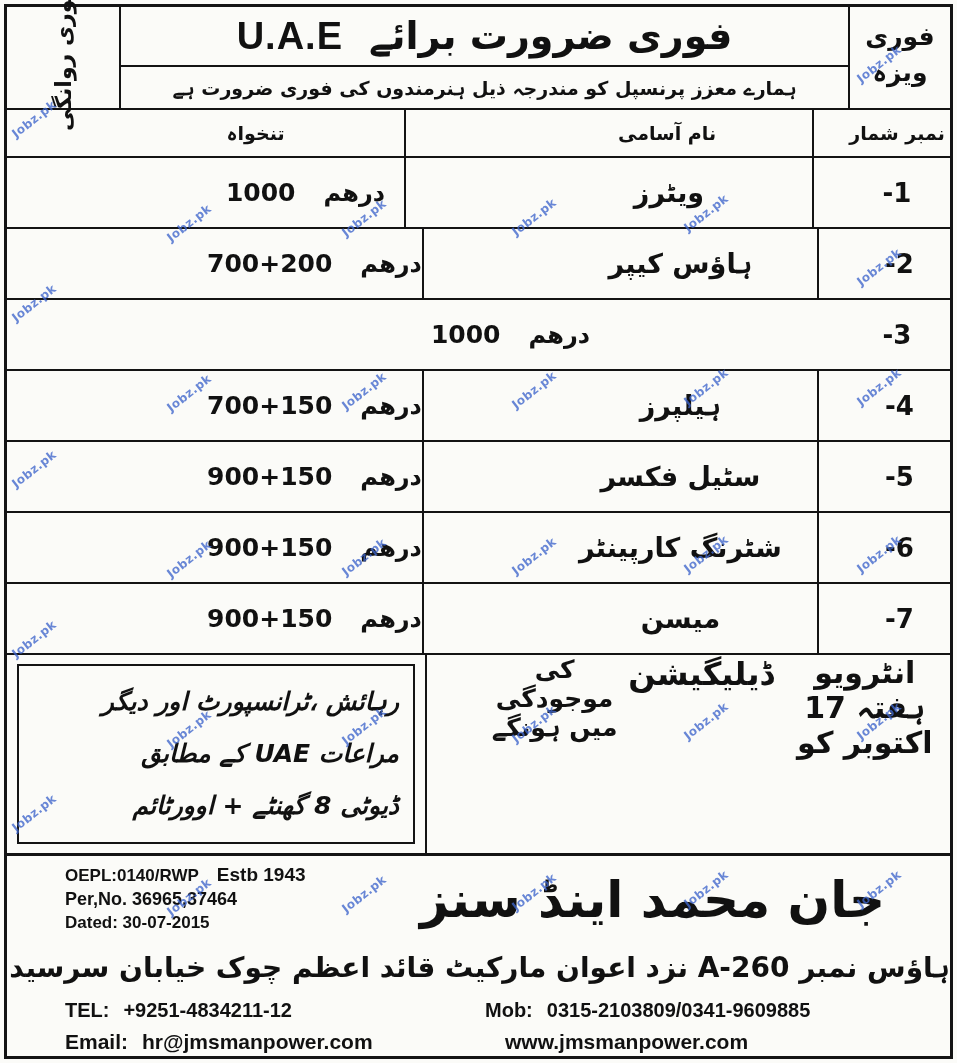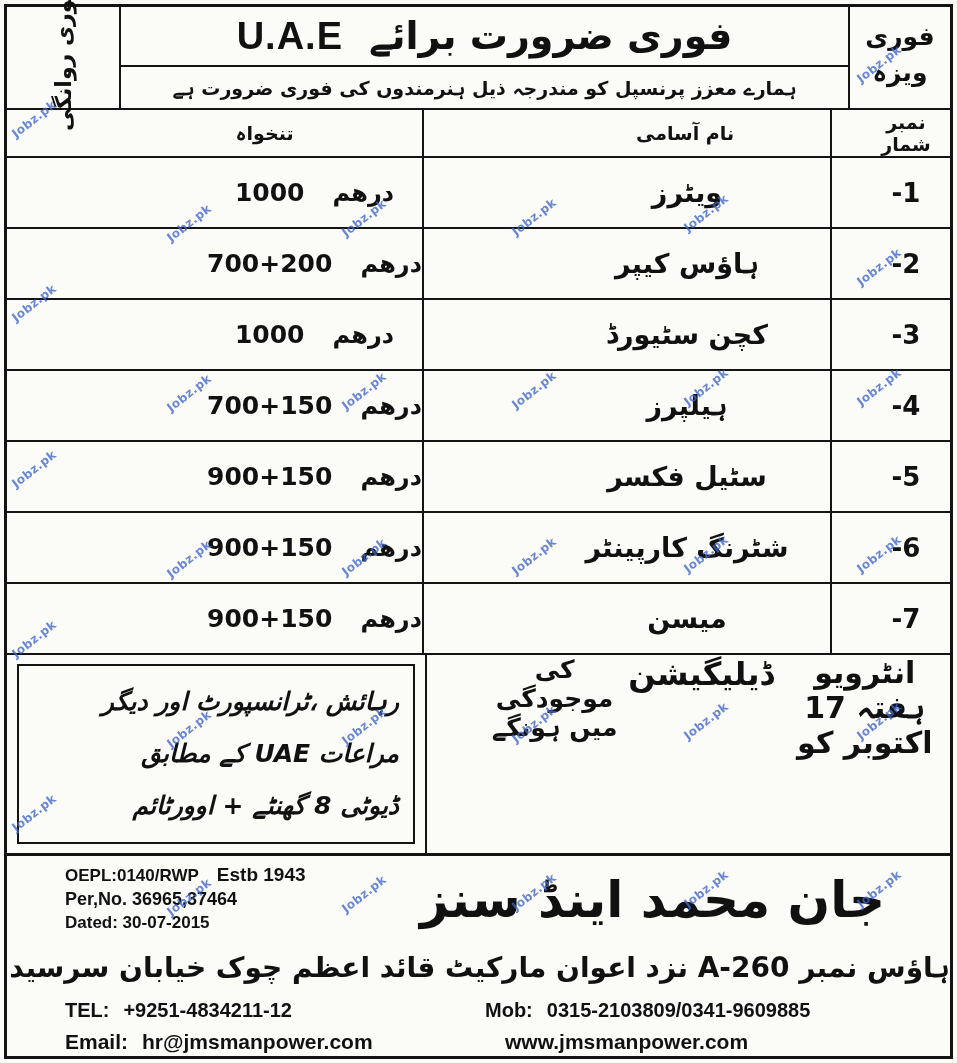--- a/index.html
+++ b/index.html
@@ -28,21 +28,21 @@
   .subtitle { flex:1; border-top:2px solid #141414; display:flex; align-items:center; justify-content:center; font-size:19px; font-weight:600; }
   .departure-panel { width:112px; position:relative; }
   .departure-panel span {
     position:absolute; left:50%; top:50%;
     transform:translate(-50%,-50%) rotate(-90deg);
     white-space:nowrap; font-size:22px; font-weight:bold;
   }
   
   .thead { display:flex; height:48px; border-bottom:2px solid #141414; align-items:center; font-weight:bold; font-size:19px; }
   .trow { display:flex; height:71px; border-bottom:2px solid #141414; align-items:center; }
-  .cell-serial { width:118px; text-align:center; padding-left:30px; }
+  .cell-serial { width:136px; text-align:center; padding-left:30px; }
   .cell-position { width:410px; border-left:2px solid #141414; border-right:2px solid #141414; text-align:center; height:100%; display:flex; align-items:center; justify-content:center; padding-left:120px; }
   .thead .cell-position { padding-left:116px; }
   .cell-salary { flex:1; height:100%; display:flex; align-items:center; justify-content:center; gap:28px; padding-left:200px; }
   .thead .cell-salary { padding-left:100px; }
   .trow .cell-serial { font-size:26px; font-weight:bold; }
   .trow .cell-position { font-size:27px; font-weight:bold; }
   .amount { font-size:25px; font-weight:bold; }
   .currency { font-size:24px; font-weight:700; }
   
   .info { display:flex; height:198px; }
@@ -153,21 +153,20 @@
   <div class="trow">
     <div class="cell-serial"><span dir="ltr">-2</span></div>
     <div class="cell-position">ہاؤس کیپر</div>
     <div class="cell-salary">
       <span class="currency">درھم</span>
       <span class="amount" dir="ltr">700+200</span>
     </div>
   </div>
   <div class="trow">
     <div class="cell-serial"><span dir="ltr">-3</span></div>
-    <div class="cell-position">کچن سٹیورڈ</div>
     <div class="cell-salary">
       <span class="currency">درھم</span>
       <span class="amount" dir="ltr">1000</span>
     </div>
   </div>
   <div class="trow">
     <div class="cell-serial"><span dir="ltr">-4</span></div>
     <div class="cell-position">ہیلپرز</div>
     <div class="cell-salary">
       <span class="currency">درھم</span>

